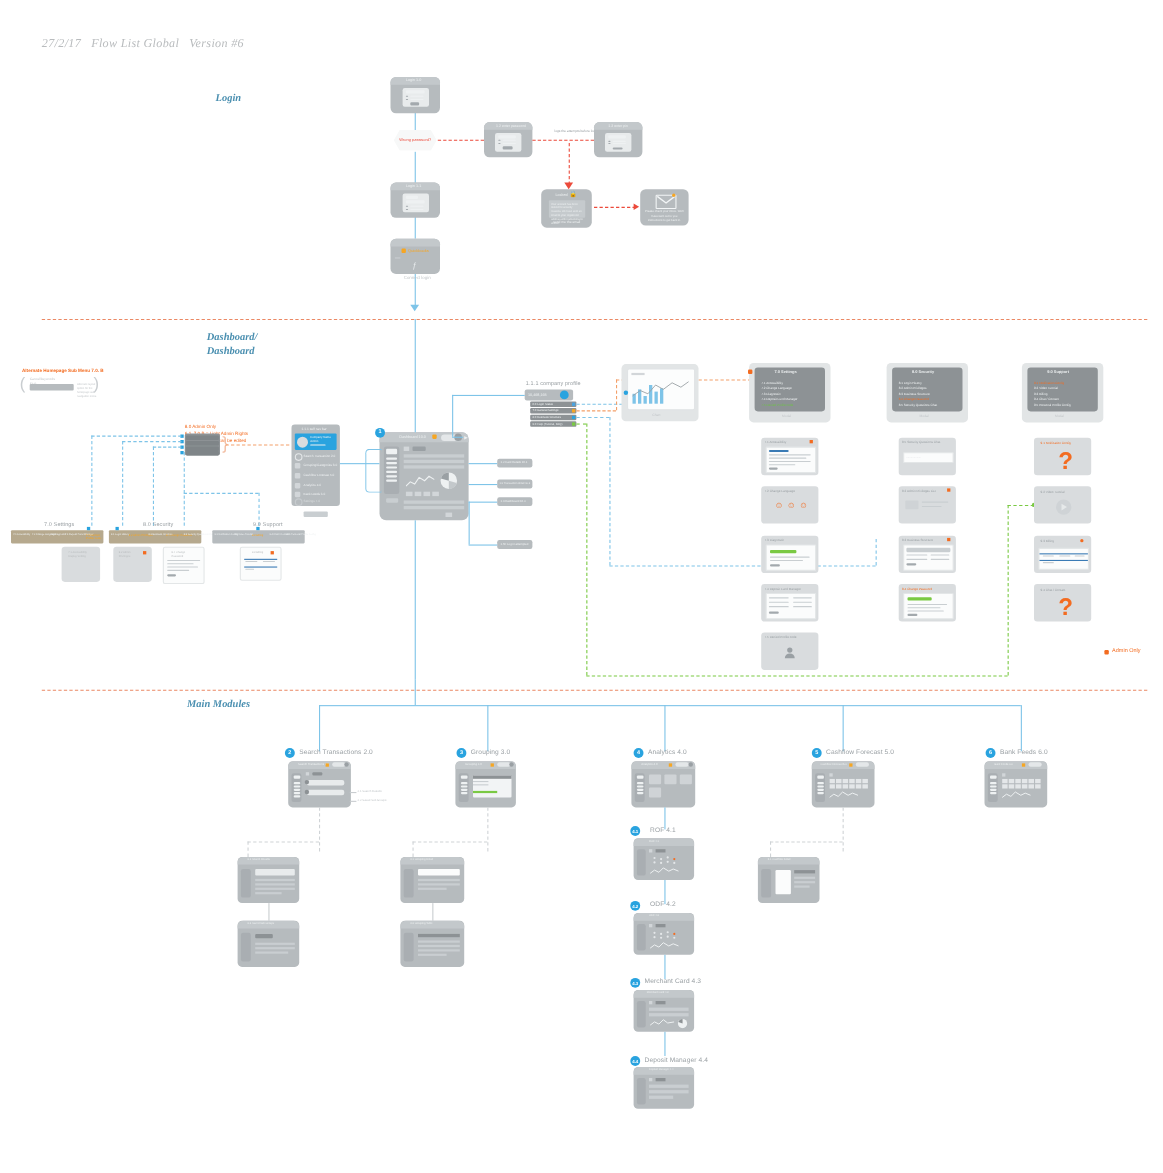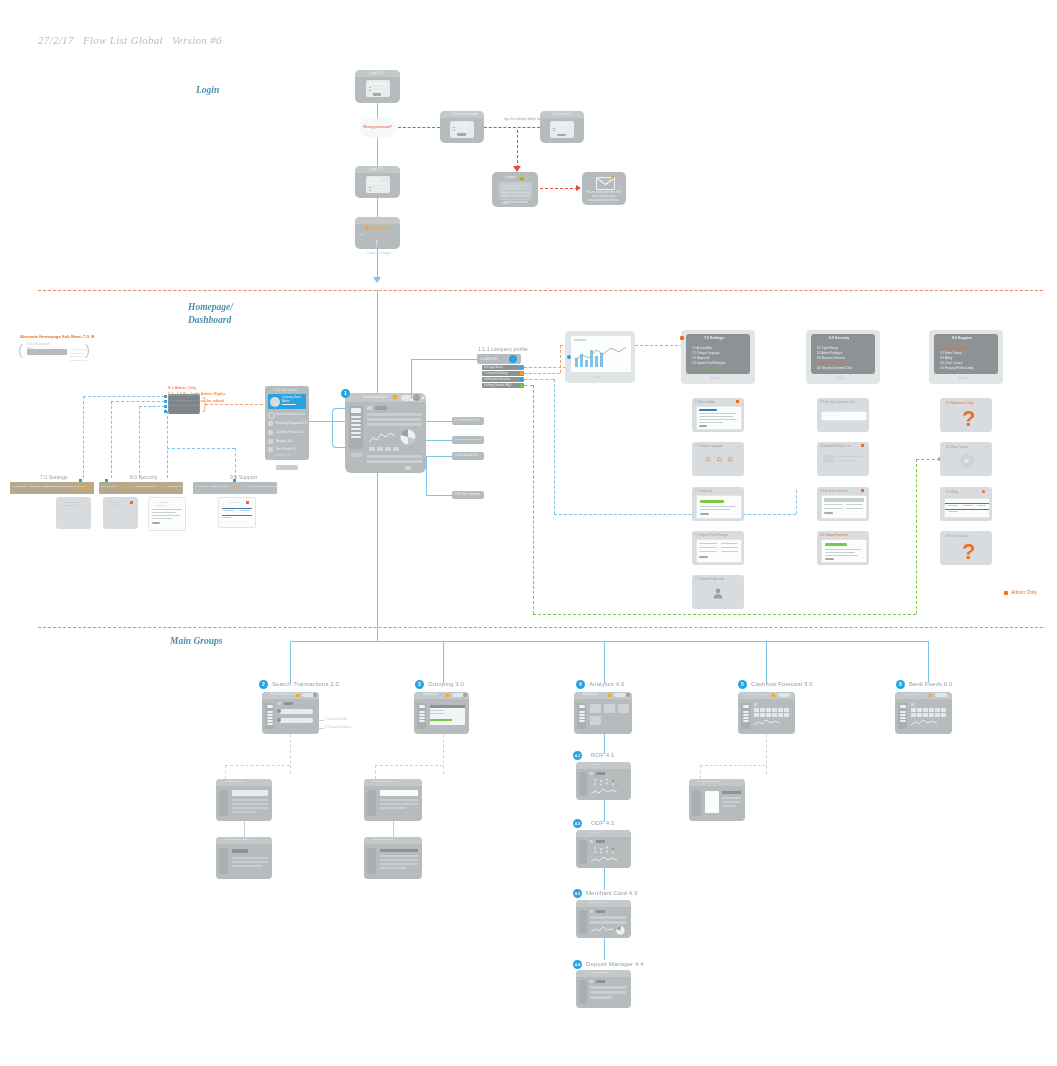--- a/index.html
+++ b/index.html
@@ -97,23 +97,23 @@
 </head>
 <body>
 
 <div class="abs doc-title" style="left:38px;top:34px;">
   <span>27/2/17</span>&nbsp;&nbsp;
   <span>Flow List Global</span>&nbsp;&nbsp;
   <span>Version #6</span>
 </div>
 
 <div class="abs section-label" style="left:196px;top:84px;">Login</div>
-<div class="abs section-label" style="left:188px;top:301px;">Homepage/
+<div class="abs section-label" style="left:188px;top:301px;">Dashboard/
 Dashboard</div>
-<div class="abs section-label" style="left:170px;top:635px;">Main Groups</div>
+<div class="abs section-label" style="left:170px;top:635px;">Main Modules</div>
 
 <div class="sep" style="left:38px;top:290px;width:1005px;"></div>
 <div class="sep" style="left:38px;top:627px;width:1005px;"></div>
 
 <div class="ln ln-v" style="left:377px;top:102px;height:18px;"></div>
 <div class="ln ln-v" style="left:377px;top:138px;height:30px;"></div>
 <div class="ln ln-v" style="left:377px;top:197px;height:20px;"></div>
 <div class="ln ln-v" style="left:377px;top:249px;height:30px;"></div>
 <div class="arrow-d" style="left:373px;top:277px;"></div>
 

